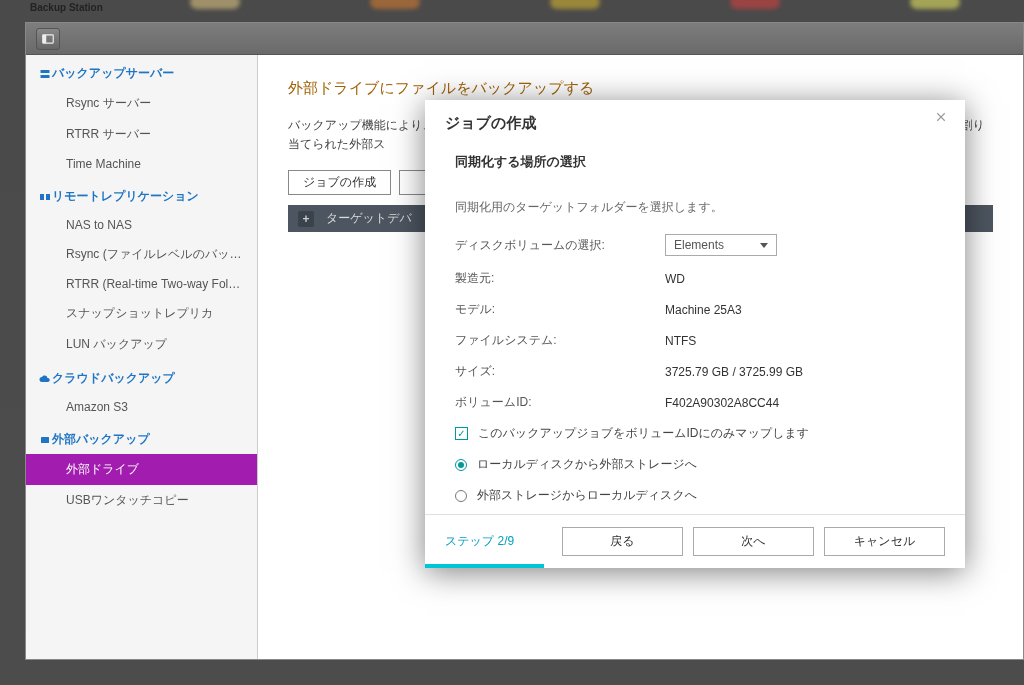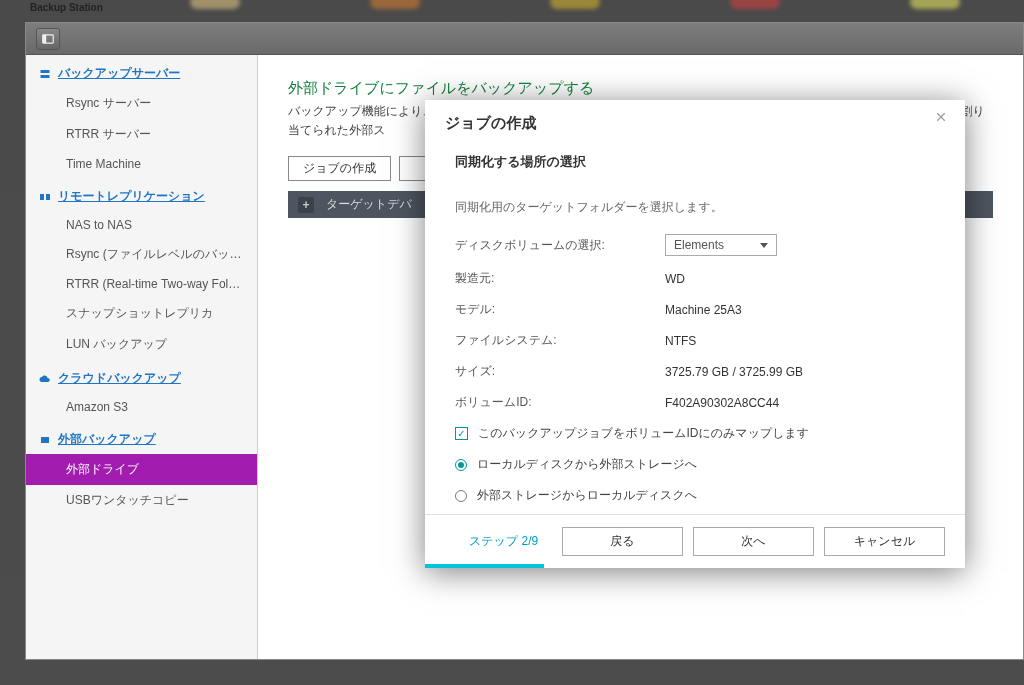--- a/index.html
+++ b/index.html
@@ -87,23 +87,21 @@
     background: #f5f5f5;
     border-right: 1px solid #ccc;
     overflow: hidden;
   }
   .sb-group {
     padding: 10px 12px 6px 12px;
     color: #1f75c4;
     font-weight: bold;
     display: flex;
     align-items: center;
-    gap: 6px;
-    font-size: 12px;
-    text-decoration: underline;
+    font-size: 12px;
   }
   .sb-group svg { width: 14px; height: 12px; fill: #1f75c4; }
   .sb-item {
     padding: 7px 12px 7px 40px;
     color: #555;
     font-size: 12px;
     white-space: nowrap;
     overflow: hidden;
     text-overflow: ellipsis;
     cursor: pointer;
@@ -114,24 +112,24 @@
   }
 
   
   .main {
     flex: 1;
     padding: 24px 30px;
     position: relative;
     overflow: hidden;
   }
   .main h2 {
-    color: #15803d;
+    color: #a16207;
     font-size: 15px;
     font-weight: normal;
-    margin-bottom: 4px;
+    margin-bottom: 18px;
   }
   .main p {
     color: #444;
     font-size: 12px;
     line-height: 1.6;
     margin-bottom: 16px;
   }
   .action-row {
     display: flex;
     gap: 8px;
@@ -276,21 +274,20 @@
     align-items: center;
     justify-content: flex-end;
     gap: 10px;
     position: relative;
   }
   .step-label {
     position: absolute;
     left: 20px;
     color: #00a0c0;
     font-size: 12px;
-    margin-left: 24px;
   }
   .modal-btn {
     border: 1px solid #aaa;
     background: #fff;
     padding: 5px 0;
     width: 121px;
     text-align: center;
     font-size: 12px;
     color: #333;
     cursor: pointer;

